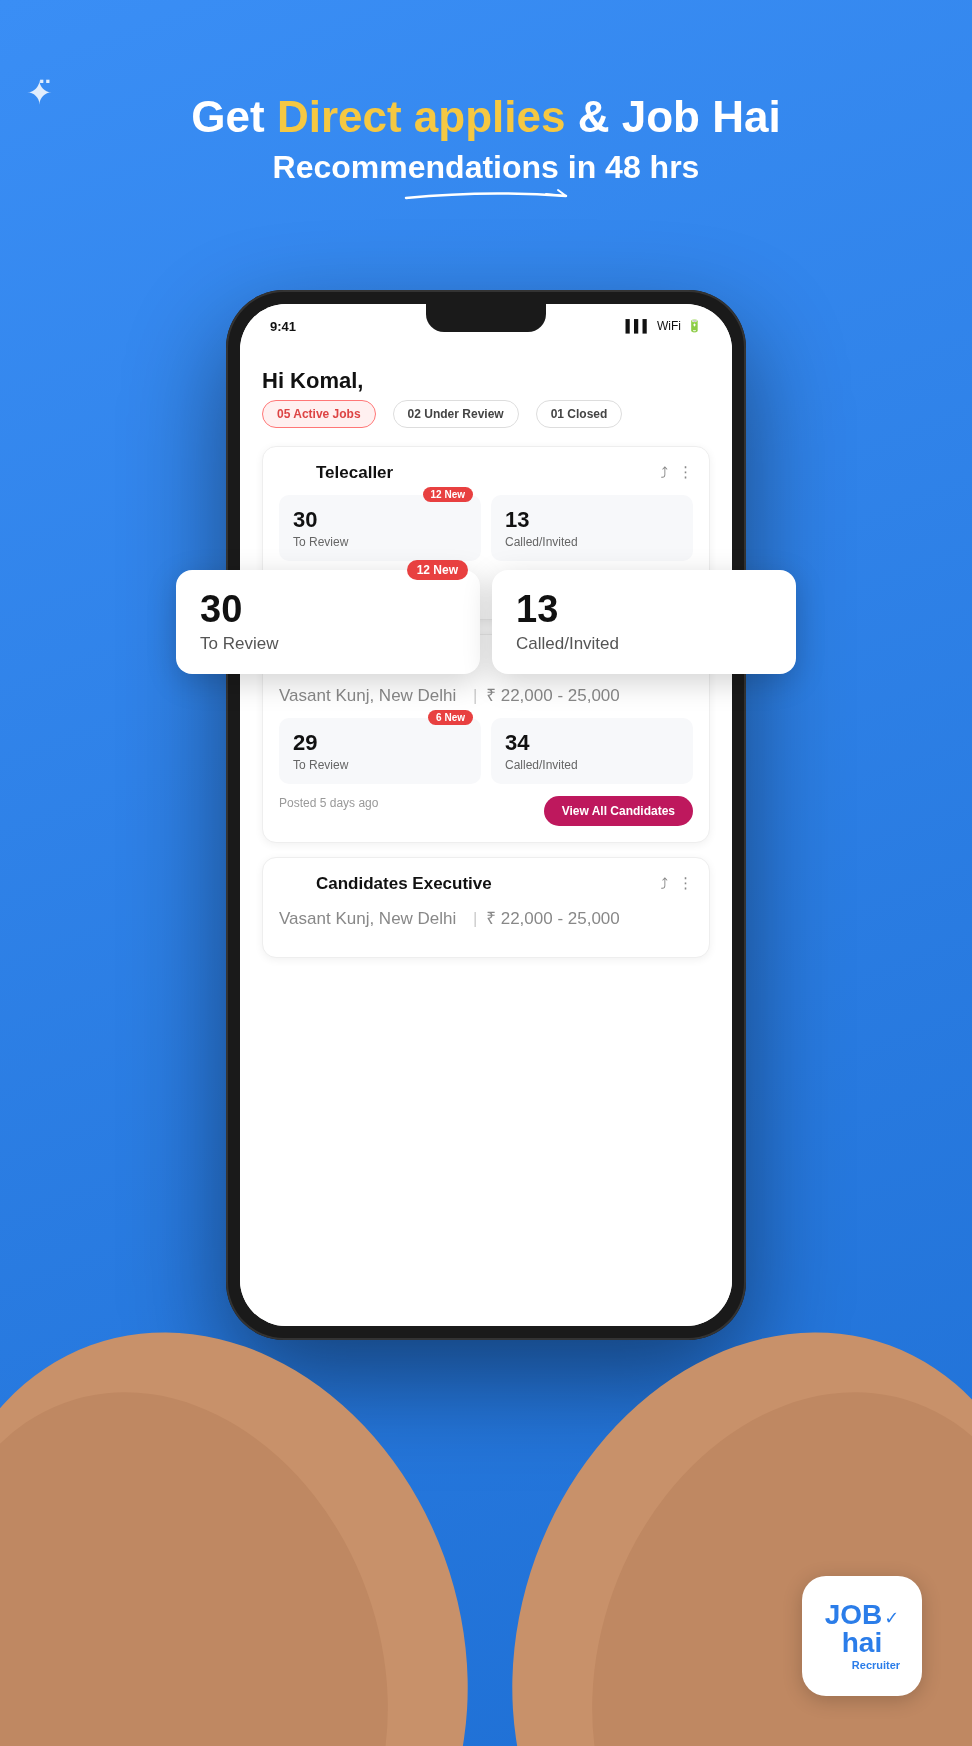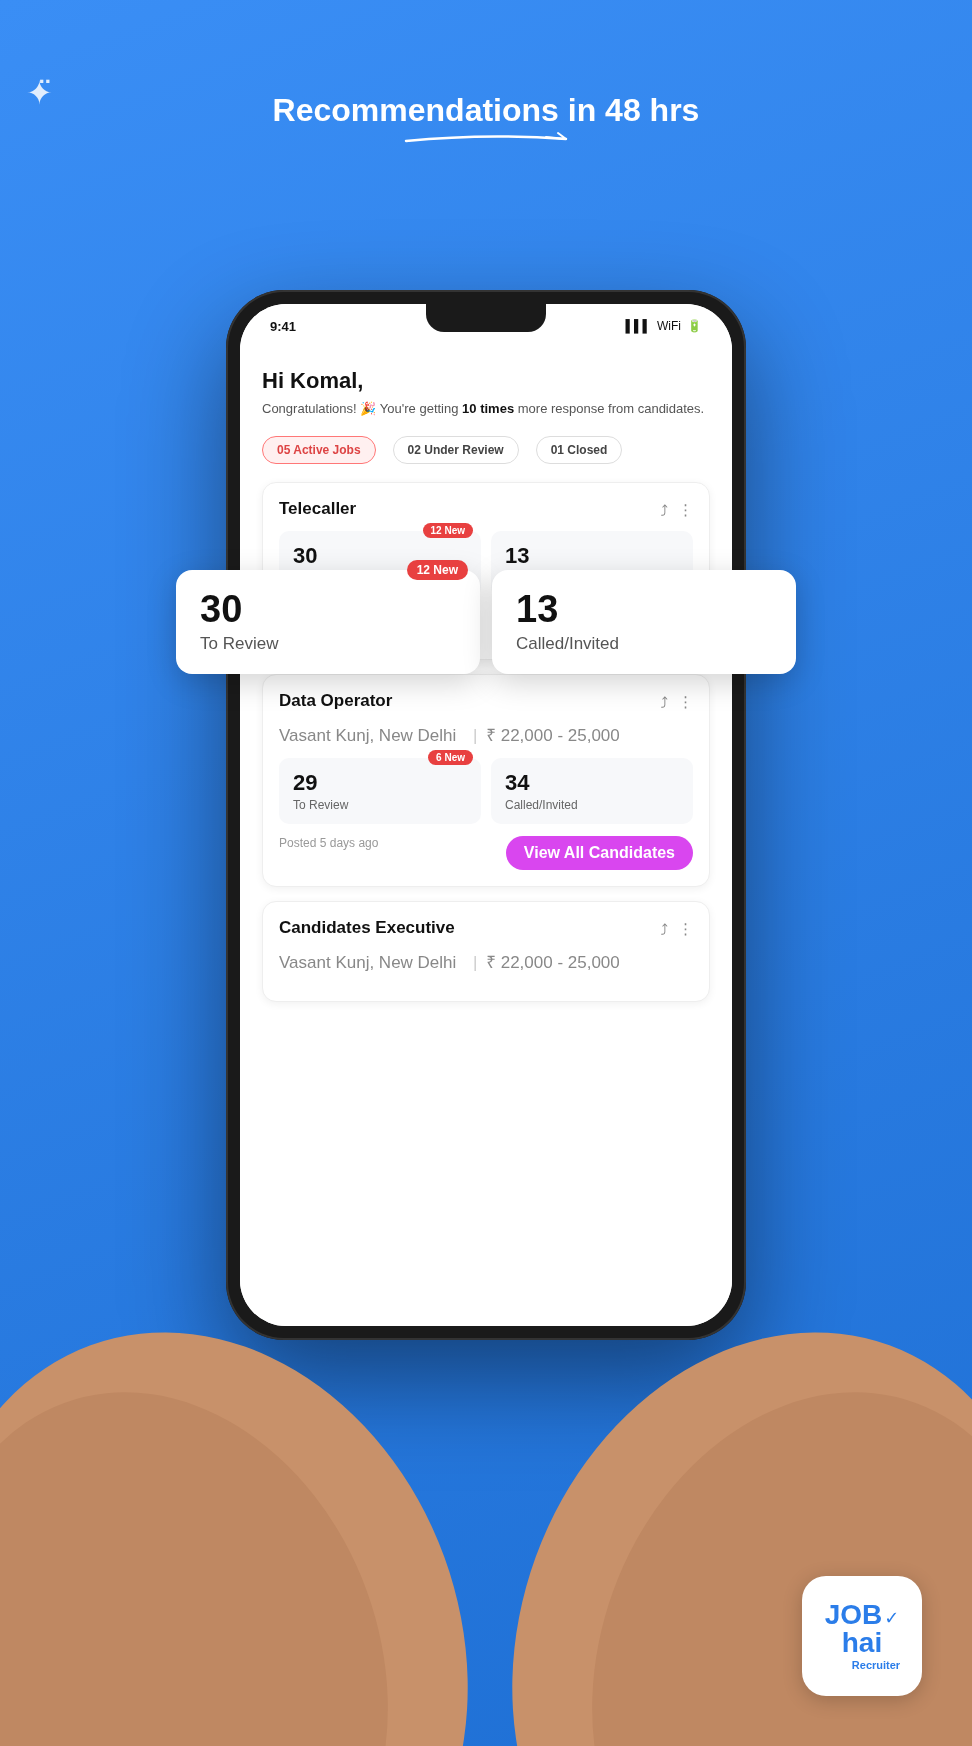--- a/index.html
+++ b/index.html
@@ -165,23 +165,24 @@
     .job-card {
       background: white;
       border-radius: 14px;
       border: 1px solid #eee;
       padding: 16px;
       margin-bottom: 14px;
       box-shadow: 0 2px 8px rgba(0,0,0,0.06);
     }
     .job-card-header {
       display: flex;
-      align-items: flex-end;
+      align-items: flex-start;
       justify-content: space-between;
       margin-bottom: 12px;
+      margin-left: 37px;
     }
     .job-title {
       font-size: 17px;
       font-weight: 700;
       color: #111;
     }
     .job-actions {
       display: flex;
       gap: 10px;
       align-items: center;
@@ -228,26 +229,26 @@
 
     .card-footer {
       display: flex;
       justify-content: space-between;
     }
     .posted-text {
       font-size: 12px;
       color: #999;
     }
     .view-btn {
-      background: #d946ef;
+      background: #be185d;
       color: white;
       border: none;
       border-radius: 20px;
       padding: 8px 18px;
-      font-size: 16px;
+      font-size: 12px;
       font-weight: 600;
       cursor: pointer;
     }
 
     .job-meta {
       font-size: 17px;
       color: #888;
       margin-bottom: 12px;
     }
     .job-meta .location {
@@ -357,20 +358,23 @@
     }
   </style>
 </head>
 <body>
 
 <div class="bg"></div>
 
 <div class="header-section">
   <div style="position:relative; display:inline-block;">
     <span class="sparkle" style="position:absolute; left:-460px; top:-10px; font-size:32px; color:white; opacity:0.85;">✦̈</span>
+  </div>
+  <div class="header-line1">
+    <span>Get </span><span class="highlight">Direct applies</span><span> &amp; Job Hai</span>
   </div>
   <div class="header-line2">Recommendations in 48 hrs</div>
   <svg class="underline-svg" width="180" height="14" viewBox="0 0 180 14">
     <path d="M10 10 Q90 2 170 8" stroke="white" stroke-width="2.5" fill="none" stroke-linecap="round"></path>
     <path d="M150 6 L170 8 L162 2" stroke="white" stroke-width="2" fill="none" stroke-linecap="round" stroke-linejoin="round"></path>
   </svg>
 </div>
 
 <div class="hands-scene">
   <svg width="972" height="800" viewBox="0 0 972 800" style="position:absolute;bottom:0;left:0;">
@@ -393,23 +397,20 @@
         <span class="status-time">9:41</span>
         <div class="status-icons">
           <span>▌▌▌</span>
           <span>WiFi</span>
           <span>🔋</span>
         </div>
       </div>
 
       <div class="app-content">
         <div class="greeting">Hi Komal,</div>
-        <div class="congrats-text">
-          <span>Congratulations! 🎉 You're getting </span><strong>10 times</strong><span> more response from candidates.</span>
-        </div>
 
         <div class="filter-tabs">
           <div class="filter-tab active">05 Active Jobs</div>
           <div class="filter-tab">02 Under Review</div>
           <div class="filter-tab">01 Closed</div>
         </div>
 
         <div class="job-card">
           <div class="job-card-header">
             <span class="job-title">Telecaller</span>

